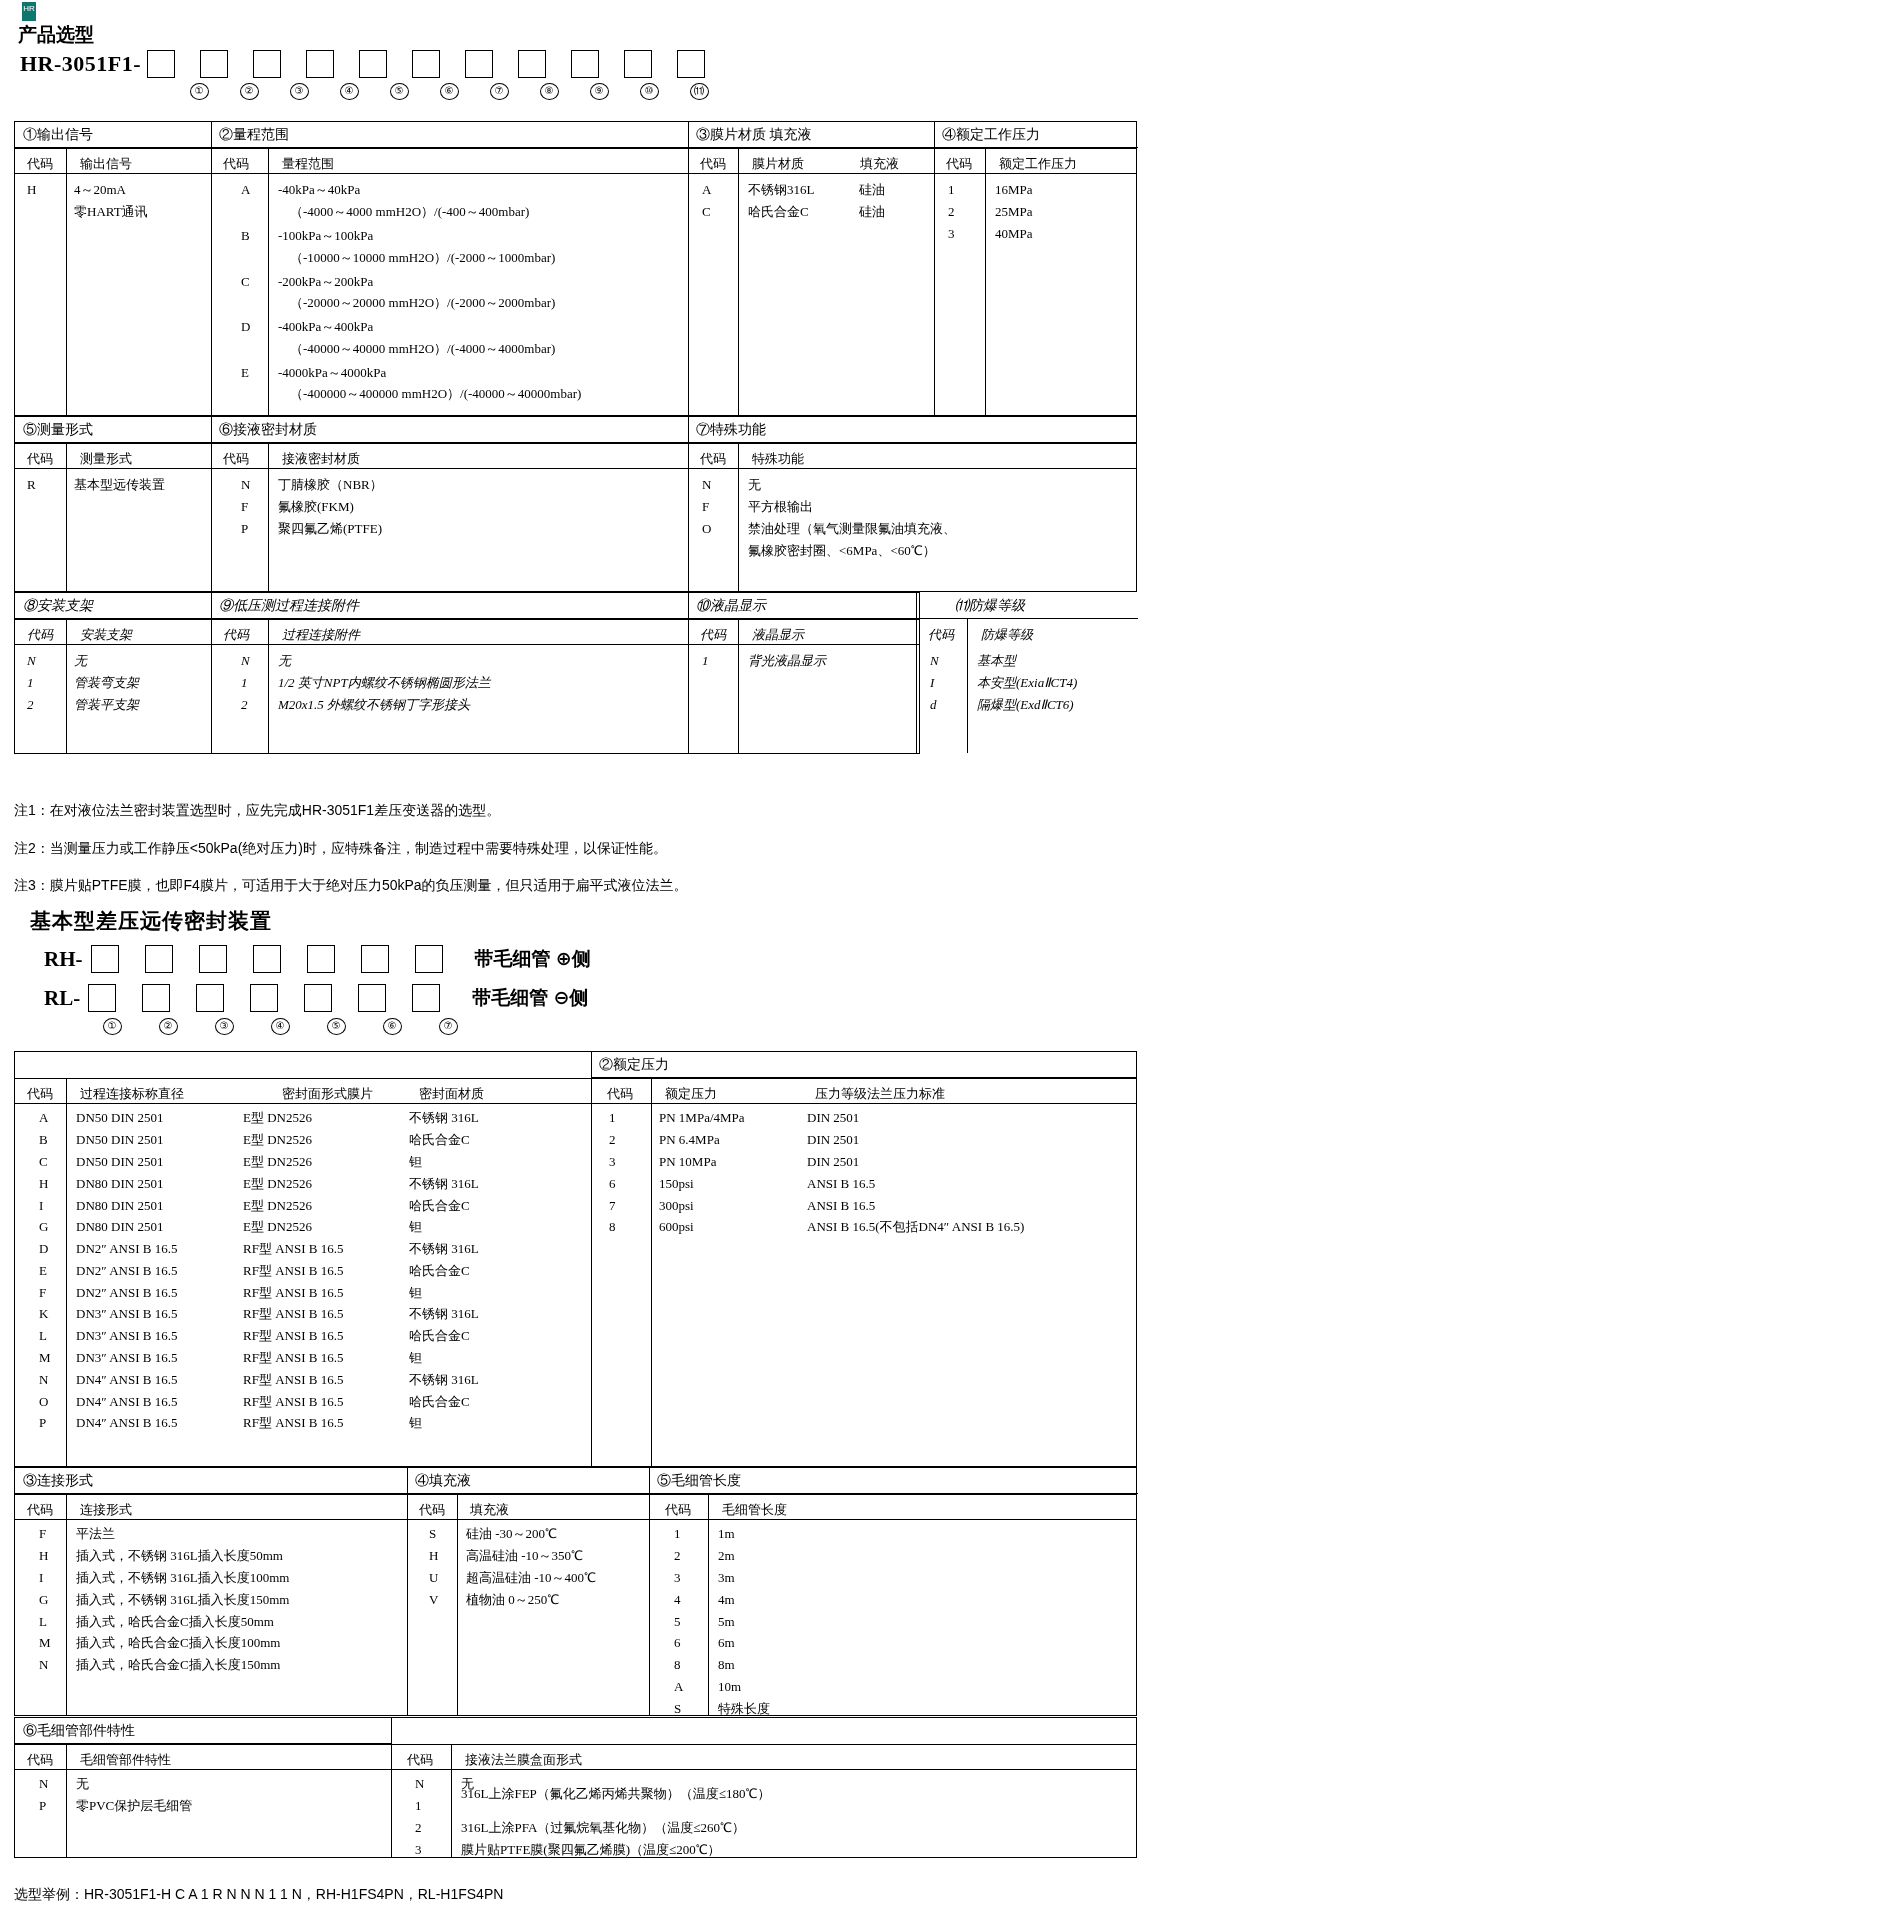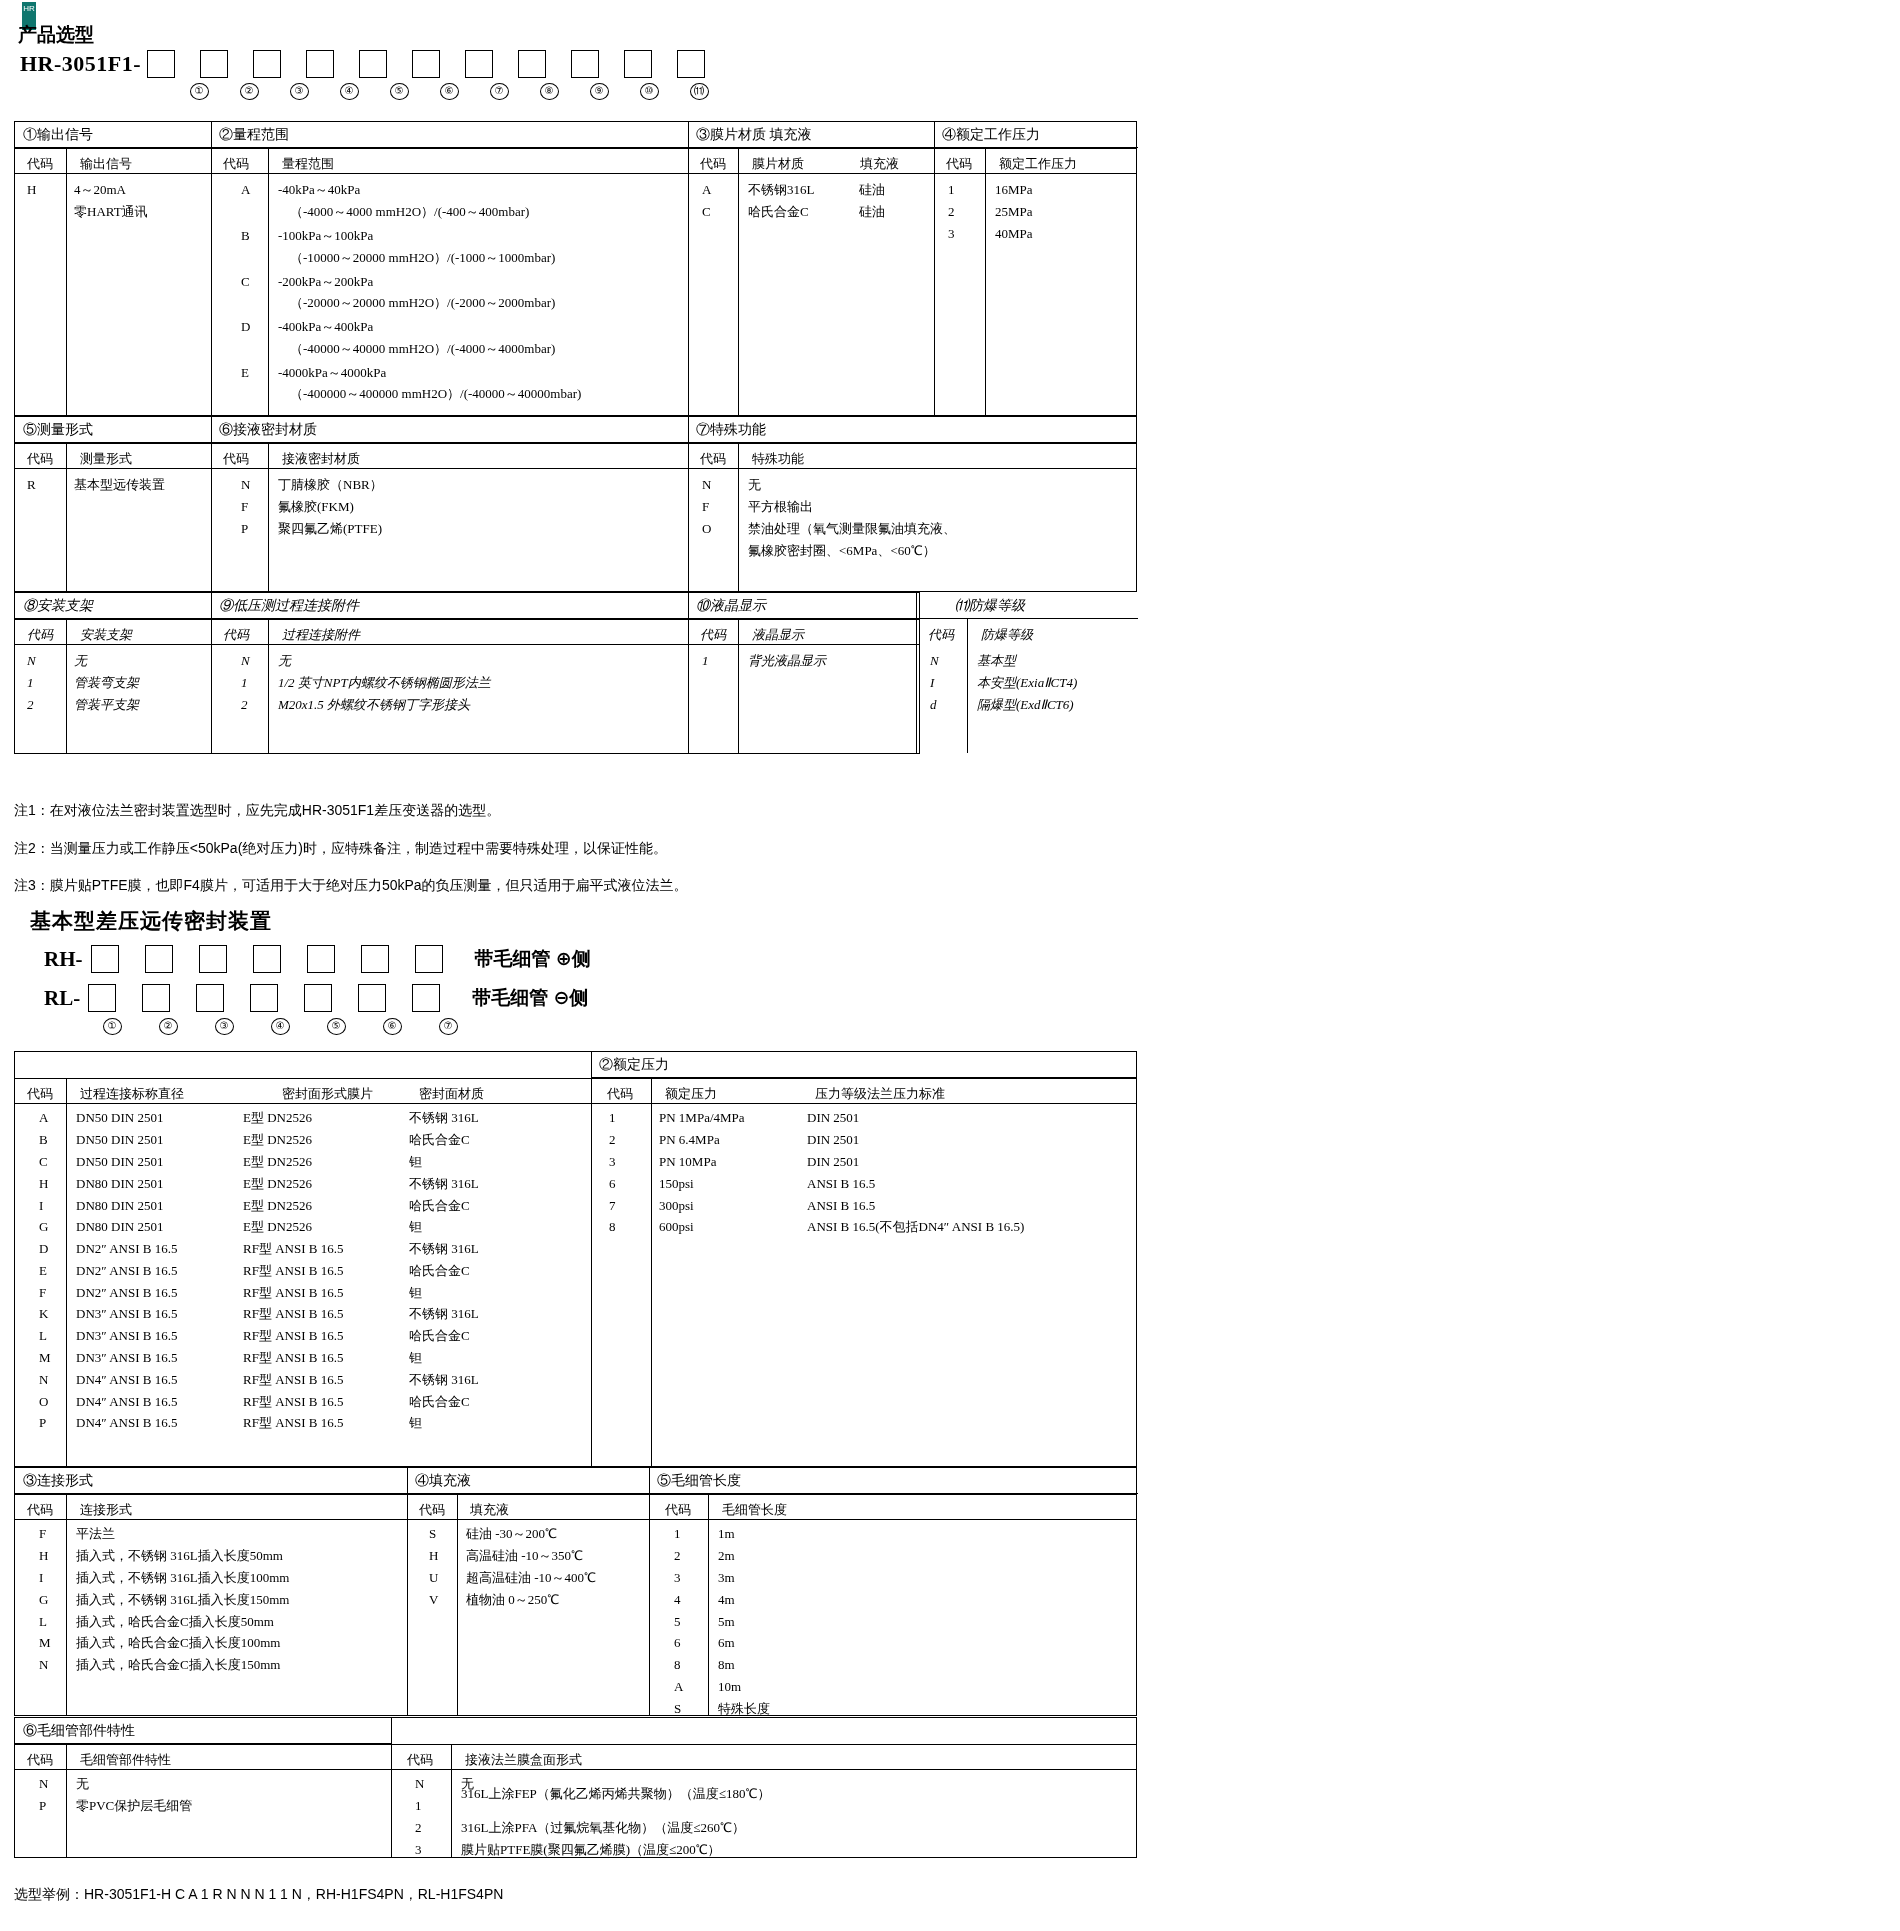--- a/index.html
+++ b/index.html
@@ -17,21 +17,21 @@
   .page {
     position: relative;
     width: 1901px;
     padding: 0;
   }
   .logo-mark {
     position: absolute;
     left: 22px;
     top: 2px;
     width: 14px;
-    height: 28px;
+    height: 19px;
     background: #0f766e;
     color: #fff;
     font-size: 8px;
     line-height: 13px;
     text-align: center;
     font-family: "Liberation Sans", sans-serif;
   }
   .section-title {
     position: absolute;
     left: 18px;
@@ -245,21 +245,21 @@
     <div class="txt" style="position:absolute;left:12px;top:57px;">H</div>
     <div class="txt" style="position:absolute;left:59px;top:57px;">4～20mA</div>
     <div class="txt" style="position:absolute;left:59px;top:79px;">零HART通讯</div>
 
     <div class="txt" style="position:absolute;left:226px;top:57px;">A</div>
     <div class="txt" style="position:absolute;left:263px;top:57px;">-40kPa～40kPa</div>
     <div class="txt" style="position:absolute;left:275px;top:79px;">（-4000～4000 mmH2O）/(-400～400mbar)</div>
 
     <div class="txt" style="position:absolute;left:226px;top:103px;">B</div>
     <div class="txt" style="position:absolute;left:263px;top:103px;">-100kPa～100kPa</div>
-    <div class="txt" style="position:absolute;left:275px;top:125px;">（-10000～20000 mmH2O）/(-1000～1000mbar)</div>
+    <div class="txt" style="position:absolute;left:275px;top:125px;">（-10000～10000 mmH2O）/(-2000～1000mbar)</div>
 
     <div class="txt" style="position:absolute;left:226px;top:149px;">C</div>
     <div class="txt" style="position:absolute;left:263px;top:149px;">-200kPa～200kPa</div>
     <div class="txt" style="position:absolute;left:275px;top:170px;">（-20000～20000 mmH2O）/(-2000～2000mbar)</div>
 
     <div class="txt" style="position:absolute;left:226px;top:194px;">D</div>
     <div class="txt" style="position:absolute;left:263px;top:194px;">-400kPa～400kPa</div>
     <div class="txt" style="position:absolute;left:275px;top:216px;">（-40000～40000 mmH2O）/(-4000～4000mbar)</div>
 
     <div class="txt" style="position:absolute;left:226px;top:240px;">E</div>

